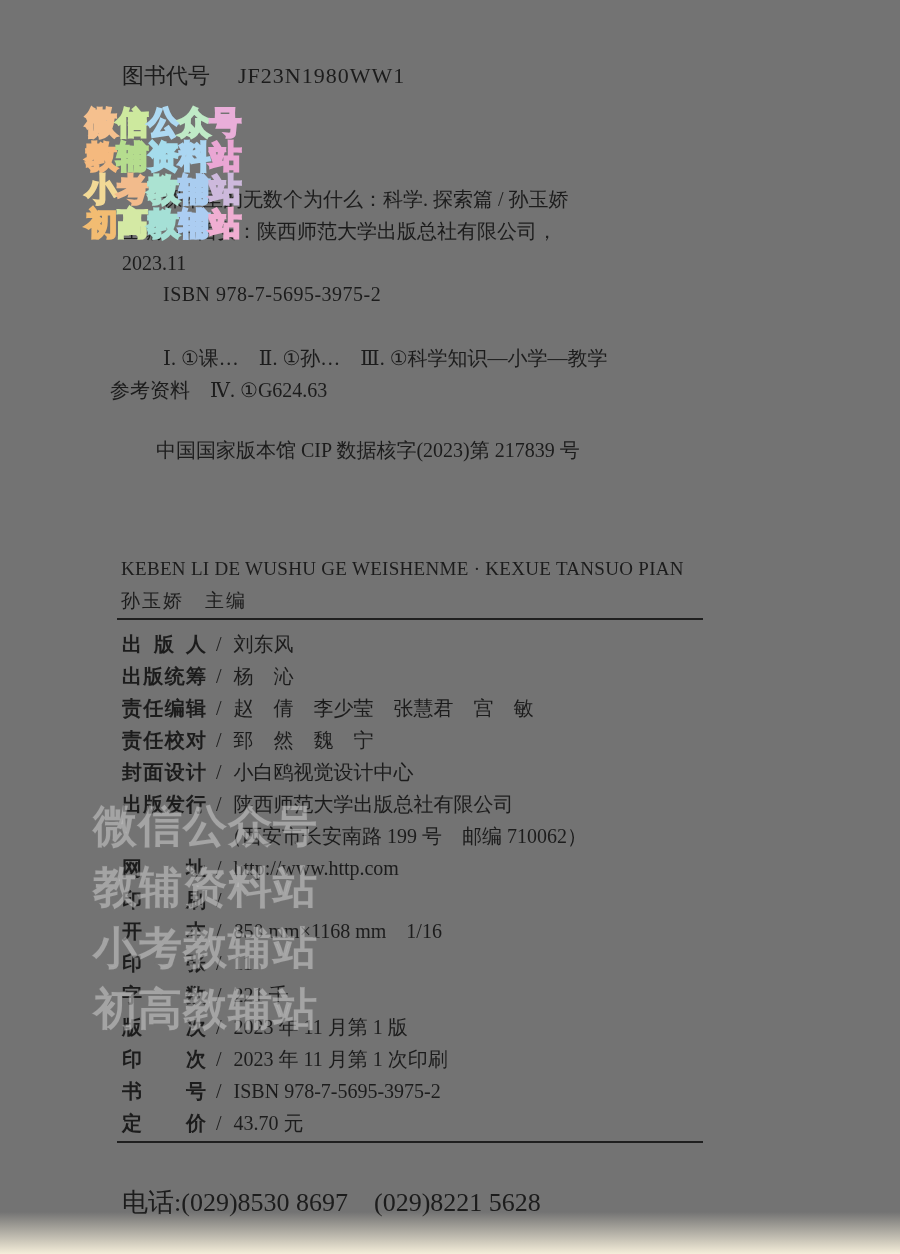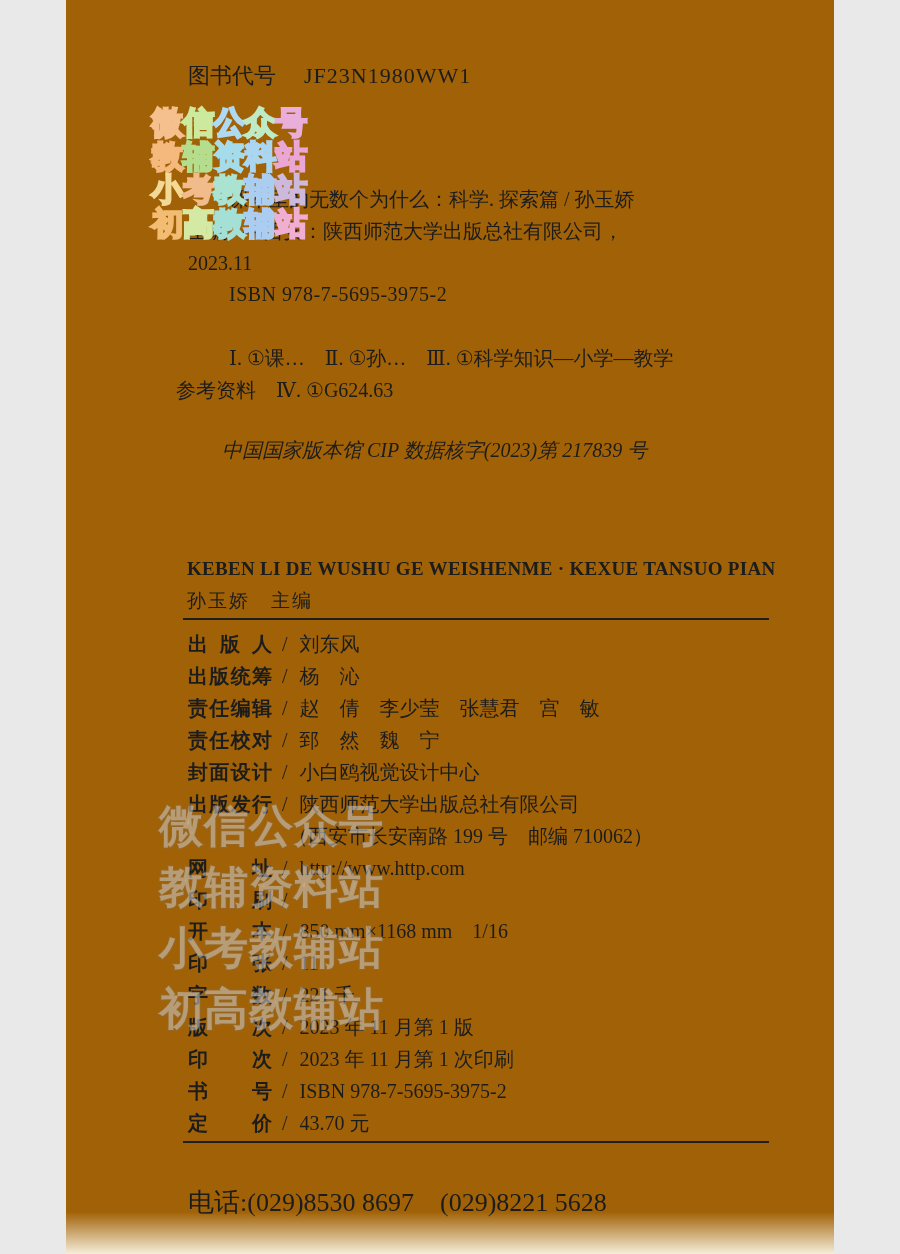--- a/index.html
+++ b/index.html
@@ -1,18 +1,18 @@
 <!DOCTYPE html>
 <html><head>
 <meta charset="utf-8">
 <style>
   html,body{margin:0;padding:0;background:#e9e9e9;}
   .page{
-    position:relative;width:768px;height:1254px;margin:0 auto;
-    background:#a16207;overflow:hidden;
+    position:relative;width:900px;height:1254px;margin:0 auto;
+    background:#737373;overflow:hidden;
     font-family:"Liberation Serif","DejaVu Serif",serif;color:#1c1c1c;
   }
   .bottom-tint{position:absolute;left:0;bottom:0;width:100%;height:42px;
     background:linear-gradient(rgba(252,252,250,0),#f5eeda);pointer-events:none;}
   .abs{position:absolute;white-space:nowrap;}
 
   
   .book-code{left:122px;top:61px;font-size:22px;}
   .book-code .code{margin-left:28px;letter-spacing:1px;}
 
@@ -31,26 +31,26 @@
   
   .cip-heading{left:160px;top:127px;font-size:21px;font-weight:bold;
     font-family:"Liberation Sans","DejaVu Sans",sans-serif;}
   .cip-line{font-size:20px;}
   .cip-l1{left:163px;top:186px;}
   .cip-l2{left:122px;top:218px;}
   .cip-l3{left:122px;top:252px;}
   .cip-l4{left:163px;top:283px;letter-spacing:0.5px;}
   .cip-l5{left:163px;top:345px;}
   .cip-l6{left:110px;top:377px;}
-  .cip-l7{left:156px;top:437px;font-style:italic;}
+  .cip-l7{left:156px;top:437px;}
 
   
   .title-cn{left:121px;top:516px;font-size:27px;font-weight:bold;letter-spacing:1.5px;
     font-family:"Liberation Sans","DejaVu Sans",sans-serif;}
-  .title-py{left:121px;top:558px;font-size:19px;font-weight:bold;letter-spacing:0.3px;}
+  .title-py{left:121px;top:558px;font-size:19px;font-weight:normal;letter-spacing:0.3px;}
   .author{left:121px;top:588px;font-size:19px;letter-spacing:2px;text-align:center;}
 
   .rule{position:absolute;left:117px;width:586px;height:2px;background:#1f1f1f;}
   .rule1{top:618px;}
   .rule2{top:1141px;}
 
   
   .colophon{left:122px;top:629px;width:620px;}
   .info-row{height:31.9px;display:flex;align-items:center;font-size:20px;white-space:nowrap;}
   .info-label{display:inline-flex;justify-content:space-between;width:84px;

